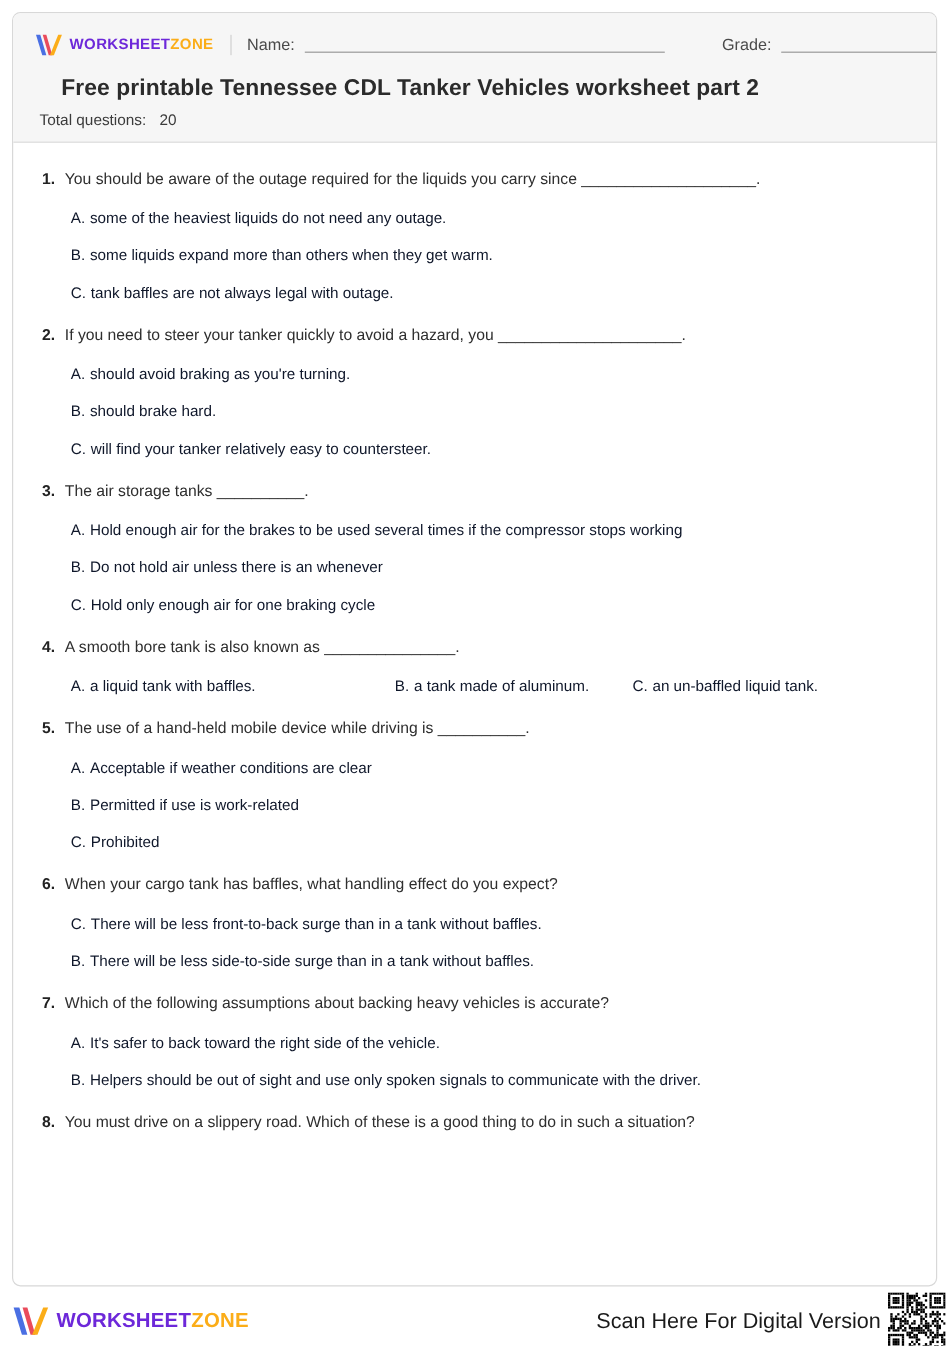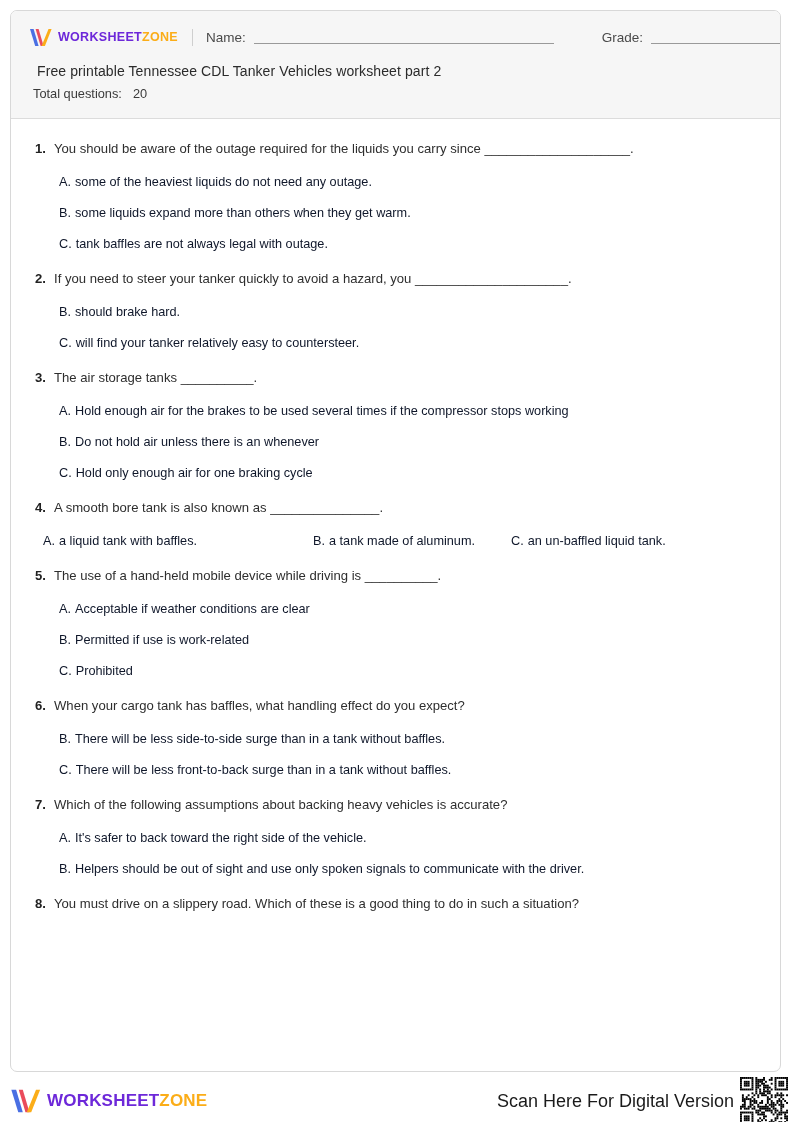--- a/index.html
+++ b/index.html
@@ -95,25 +95,25 @@
   .field-name .field-line { width: 300px; }
   .field-grade { margin-left: 48px; }
   .field-grade .field-line { width: 182px; }
 
   .title-block {
     position: absolute;
     left: 22px;
     top: 52px;
   }
   .doc-title {
-    font-size: 14px;
-    font-weight: normal;
+    font-size: 19px;
+    font-weight: bold;
     color: #2b2b2b;
     letter-spacing: .1px;
-    margin: 0 0 7px 4px;
+    margin: 0 0 7px 18px;
   }
   .total-row {
     font-size: 12.8px;
     color: #3b3b3b;
   }
   .total-row .total-value { margin-left: 11px; }
 
   
   .body {
     padding: 21px 24px 0 24px;
@@ -148,21 +148,21 @@
     color: #0f172a;
     line-height: 1.35;
     margin: 0 0 0 24px;
     padding-top: 14px;
   }
   .opt-letter { margin-right: 4px; }
 
   
   .options.inline {
     display: flex;
-    margin-left: 8px;
+    margin-left: 24px;
     padding-top: 14px;
   }
   .options.inline .option {
     margin-left: 0;
     padding-top: 0;
   }
   .options.inline .option:nth-child(1) { width: 270px; flex: 0 0 270px; }
   .options.inline .option:nth-child(2) { width: 198px; flex: 0 0 198px; }
   .options.inline .option:nth-child(3) { flex: 1 1 auto; }
 
@@ -240,20 +240,21 @@
           <div class="option"><span class="opt-letter">B.</span><span>some liquids expand more than others when they get warm.</span></div>
           <div class="option"><span class="opt-letter">C.</span><span>tank baffles are not always legal with outage.</span></div>
         </div>
       </div>
       <div class="question">
         <div class="q-head">
           <span class="q-num">2.</span>
           <span class="q-text">If you need to steer your tanker quickly to avoid a hazard, you _____________________.</span>
         </div>
         <div class="options">
+          <div class="option"><span class="opt-letter">A.</span><span>should avoid braking as you're turning.</span></div>
           <div class="option"><span class="opt-letter">B.</span><span>should brake hard.</span></div>
           <div class="option"><span class="opt-letter">C.</span><span>will find your tanker relatively easy to countersteer.</span></div>
         </div>
       </div>
       <div class="question">
         <div class="q-head">
           <span class="q-num">3.</span>
           <span class="q-text">The air storage tanks __________.</span>
         </div>
         <div class="options">
@@ -283,22 +284,22 @@
           <div class="option"><span class="opt-letter">B.</span><span>Permitted if use is work-related</span></div>
           <div class="option"><span class="opt-letter">C.</span><span>Prohibited</span></div>
         </div>
       </div>
       <div class="question">
         <div class="q-head">
           <span class="q-num">6.</span>
           <span class="q-text">When your cargo tank has baffles, what handling effect do you expect?</span>
         </div>
         <div class="options">
+          <div class="option"><span class="opt-letter">C.</span><span>There will be less front-to-back surge than in a tank without baffles.</span></div>
           <div class="option"><span class="opt-letter">B.</span><span>There will be less side-to-side surge than in a tank without baffles.</span></div>
-          <div class="option"><span class="opt-letter">C.</span><span>There will be less front-to-back surge than in a tank without baffles.</span></div>
         </div>
       </div>
       <div class="question">
         <div class="q-head">
           <span class="q-num">7.</span>
           <span class="q-text">Which of the following assumptions about backing heavy vehicles is accurate?</span>
         </div>
         <div class="options">
           <div class="option"><span class="opt-letter">A.</span><span>It's safer to back toward the right side of the vehicle.</span></div>
           <div class="option"><span class="opt-letter">B.</span><span>Helpers should be out of sight and use only spoken signals to communicate with the driver.</span></div>

